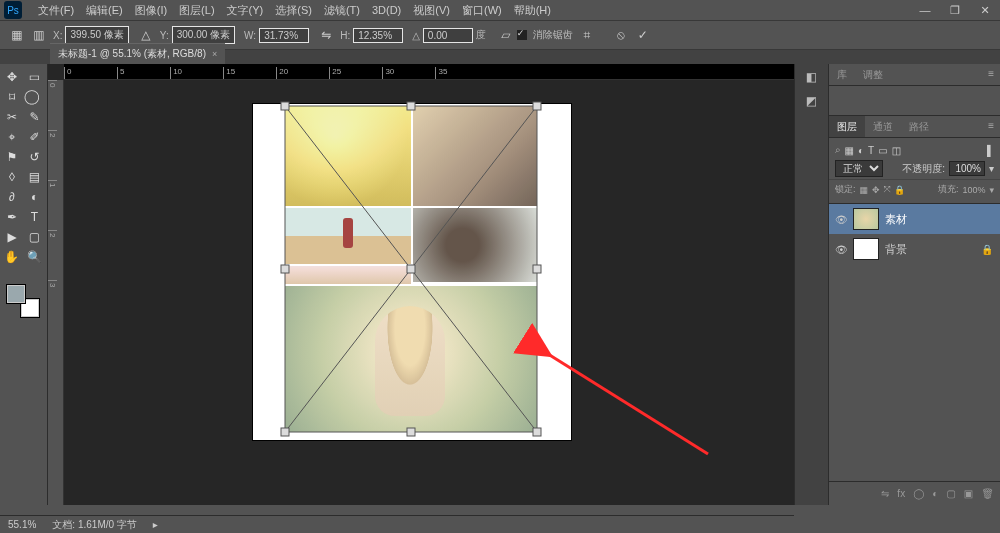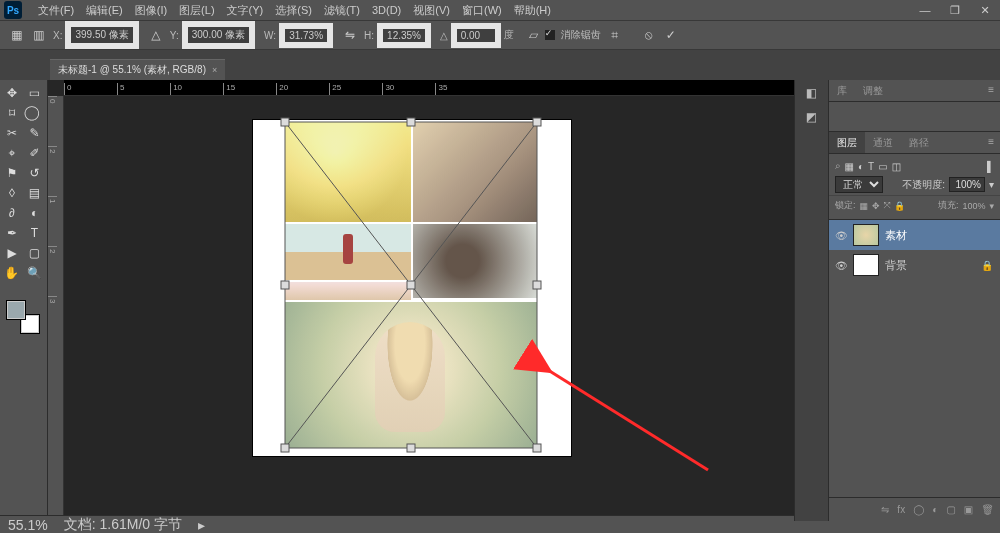--- a/index.html
+++ b/index.html
@@ -1,35 +1,35 @@
 <!DOCTYPE html>
 <html><head>
 <meta charset="utf-8">
 <style>
 * { margin:0; padding:0; box-sizing:border-box; font-family:"Microsoft YaHei",Arial,sans-serif; user-select:none; }
 body { width:1000px; height:533px; background:#535353; overflow:hidden; color:#ccc; font-size:11px; }
 
 
 .menubar { height:20px; background:#535353; display:flex; align-items:center; padding-left:4px; }
-.menubar .ps-logo { width:18px; height:18px; background:#001e36; border-radius:3px; color:#31a8ff; font-size:10px; font-weight:bold; display:flex; align-items:center; justify-content:center; margin-right:10px; }
+.menubar .ps-logo { width:18px; height:18px; background:#001e36; border-radius:3px; color:#31a8ff; font-size:10px; font-weight:normal; display:flex; align-items:center; justify-content:center; margin-right:10px; }
 .menubar .menu { padding:0 6px; font-size:11px; cursor:default; }
 .menubar .winctrls { margin-left:auto; display:flex; }
 .menubar .winctrls span { width:30px; text-align:center; font-size:11px; }
 
 
 .optbar { height:30px; background:#535353; border-top:1px solid #383838; border-bottom:1px solid #383838; display:flex; align-items:center; padding:0 6px; font-size:10px; }
 .optbar .sect { display:flex; align-items:center; margin-right:6px; }
 .optbar .lbl { color:#bbb; margin:0 3px; }
-.optbar .val { background:#3f3f3f; padding:1px 4px; min-width:50px; text-align:left; border:6px solid #e5e5e5; }
+.optbar .val { background:#3f3f3f; padding:1px 4px; min-width:50px; text-align:left; border:1px solid #e5e5e5; }
 .optbar .ico { width:18px; height:18px; display:flex; align-items:center; justify-content:center; margin:0 2px; font-size:12px; }
 .optbar .chk { width:10px; height:10px; background:#222; display:inline-block; margin-right:3px; position:relative; }
 .optbar .chk.on::after { content:"✓"; color:#ddd; font-size:9px; position:absolute; top:-2px; left:0; }
 
 
-.tabbar { height:30px; background:#424242; display:flex; align-items:flex-end; padding-left:50px; }
+.tabbar { height:14px; background:#424242; display:flex; align-items:flex-end; padding-left:50px; }
 .tabbar .tab { background:#535353; padding:3px 8px; font-size:10px; color:#ddd; border-top:1px solid #666; display:flex; align-items:center; gap:6px; }
 .tabbar .tab .x { font-size:9px; color:#aaa; }
 
 
 .mainrow { display:flex; height:441px; }
 
 
 .toolbar { width:48px; background:#535353; border-right:1px solid #2c2c2c; padding:4px 2px; }
 .toolbar .tg { display:grid; grid-template-columns:1fr 1fr; gap:2px; }
 .toolbar .tool { width:20px; height:18px; display:flex; align-items:center; justify-content:center; font-size:12px; color:#ddd; cursor:pointer; }
@@ -85,21 +85,21 @@
 .layer { display:flex; align-items:center; padding:4px 6px; gap:6px; font-size:11px; }
 .layer.sel { background:#5a7aa0; color:#fff; }
 .layer .eye { width:12px; font-size:10px; color:#ccc; }
 .layer .thumb { width:26px; height:22px; background:#fff; border:1px solid #222; background-size:cover; }
 .layer .thumb.img { background:radial-gradient(circle,#e8d5a8,#b8c8a0); }
 .layer .lock { margin-left:auto; font-size:10px; color:#ccc; }
 
 .layerfoot { height:24px; border-top:1px solid #2c2c2c; display:flex; align-items:center; justify-content:flex-end; gap:8px; padding:0 6px; font-size:10px; color:#999; }
 
 
-.statusbar { position:absolute; bottom:0; left:0; right:206px; height:18px; background:#535353; border-top:1px solid #2c2c2c; display:flex; align-items:center; padding:0 8px; font-size:14px; color:#ccc; gap:16px; }
+.statusbar { position:absolute; bottom:0; left:0; right:206px; height:18px; background:#535353; border-top:1px solid #2c2c2c; display:flex; align-items:center; padding:0 8px; font-size:10px; color:#ccc; gap:16px; }
 </style>
 </head>
 <body>
 
 <div class="menubar">
   <div class="ps-logo">Ps</div>
   <div class="menu">文件(F)</div>
   <div class="menu">编辑(E)</div>
   <div class="menu">图像(I)</div>
   <div class="menu">图层(L)</div>

